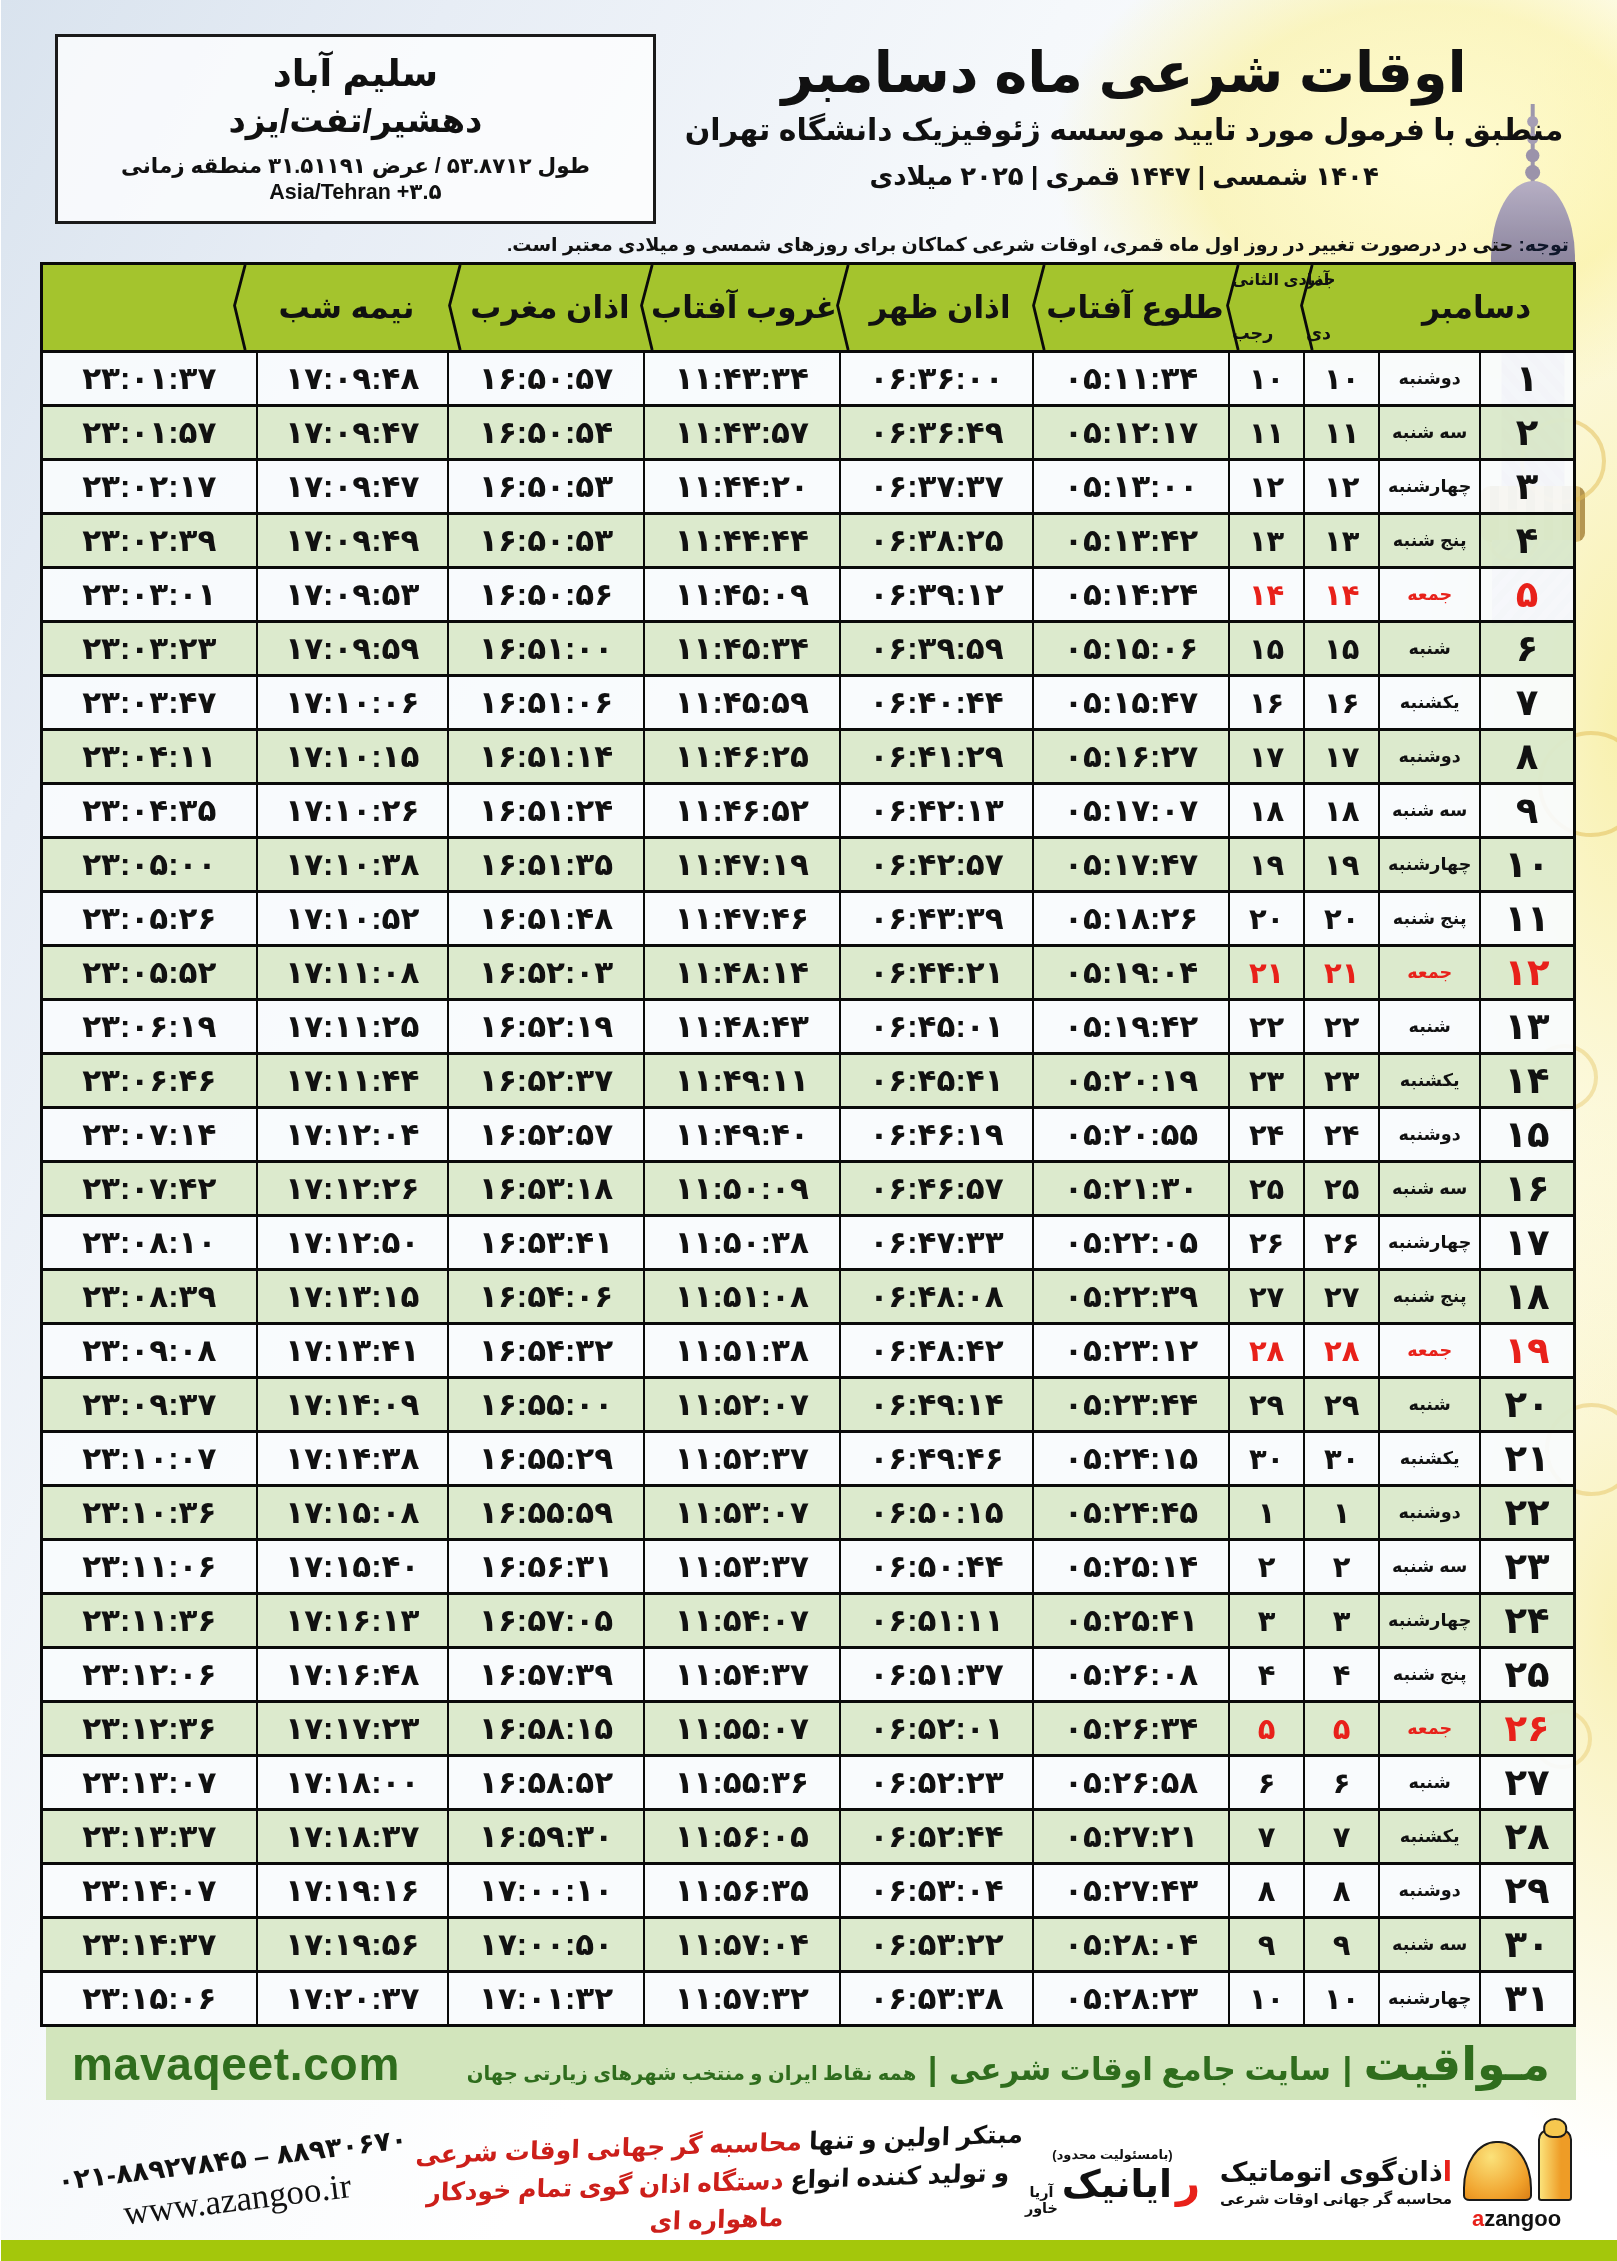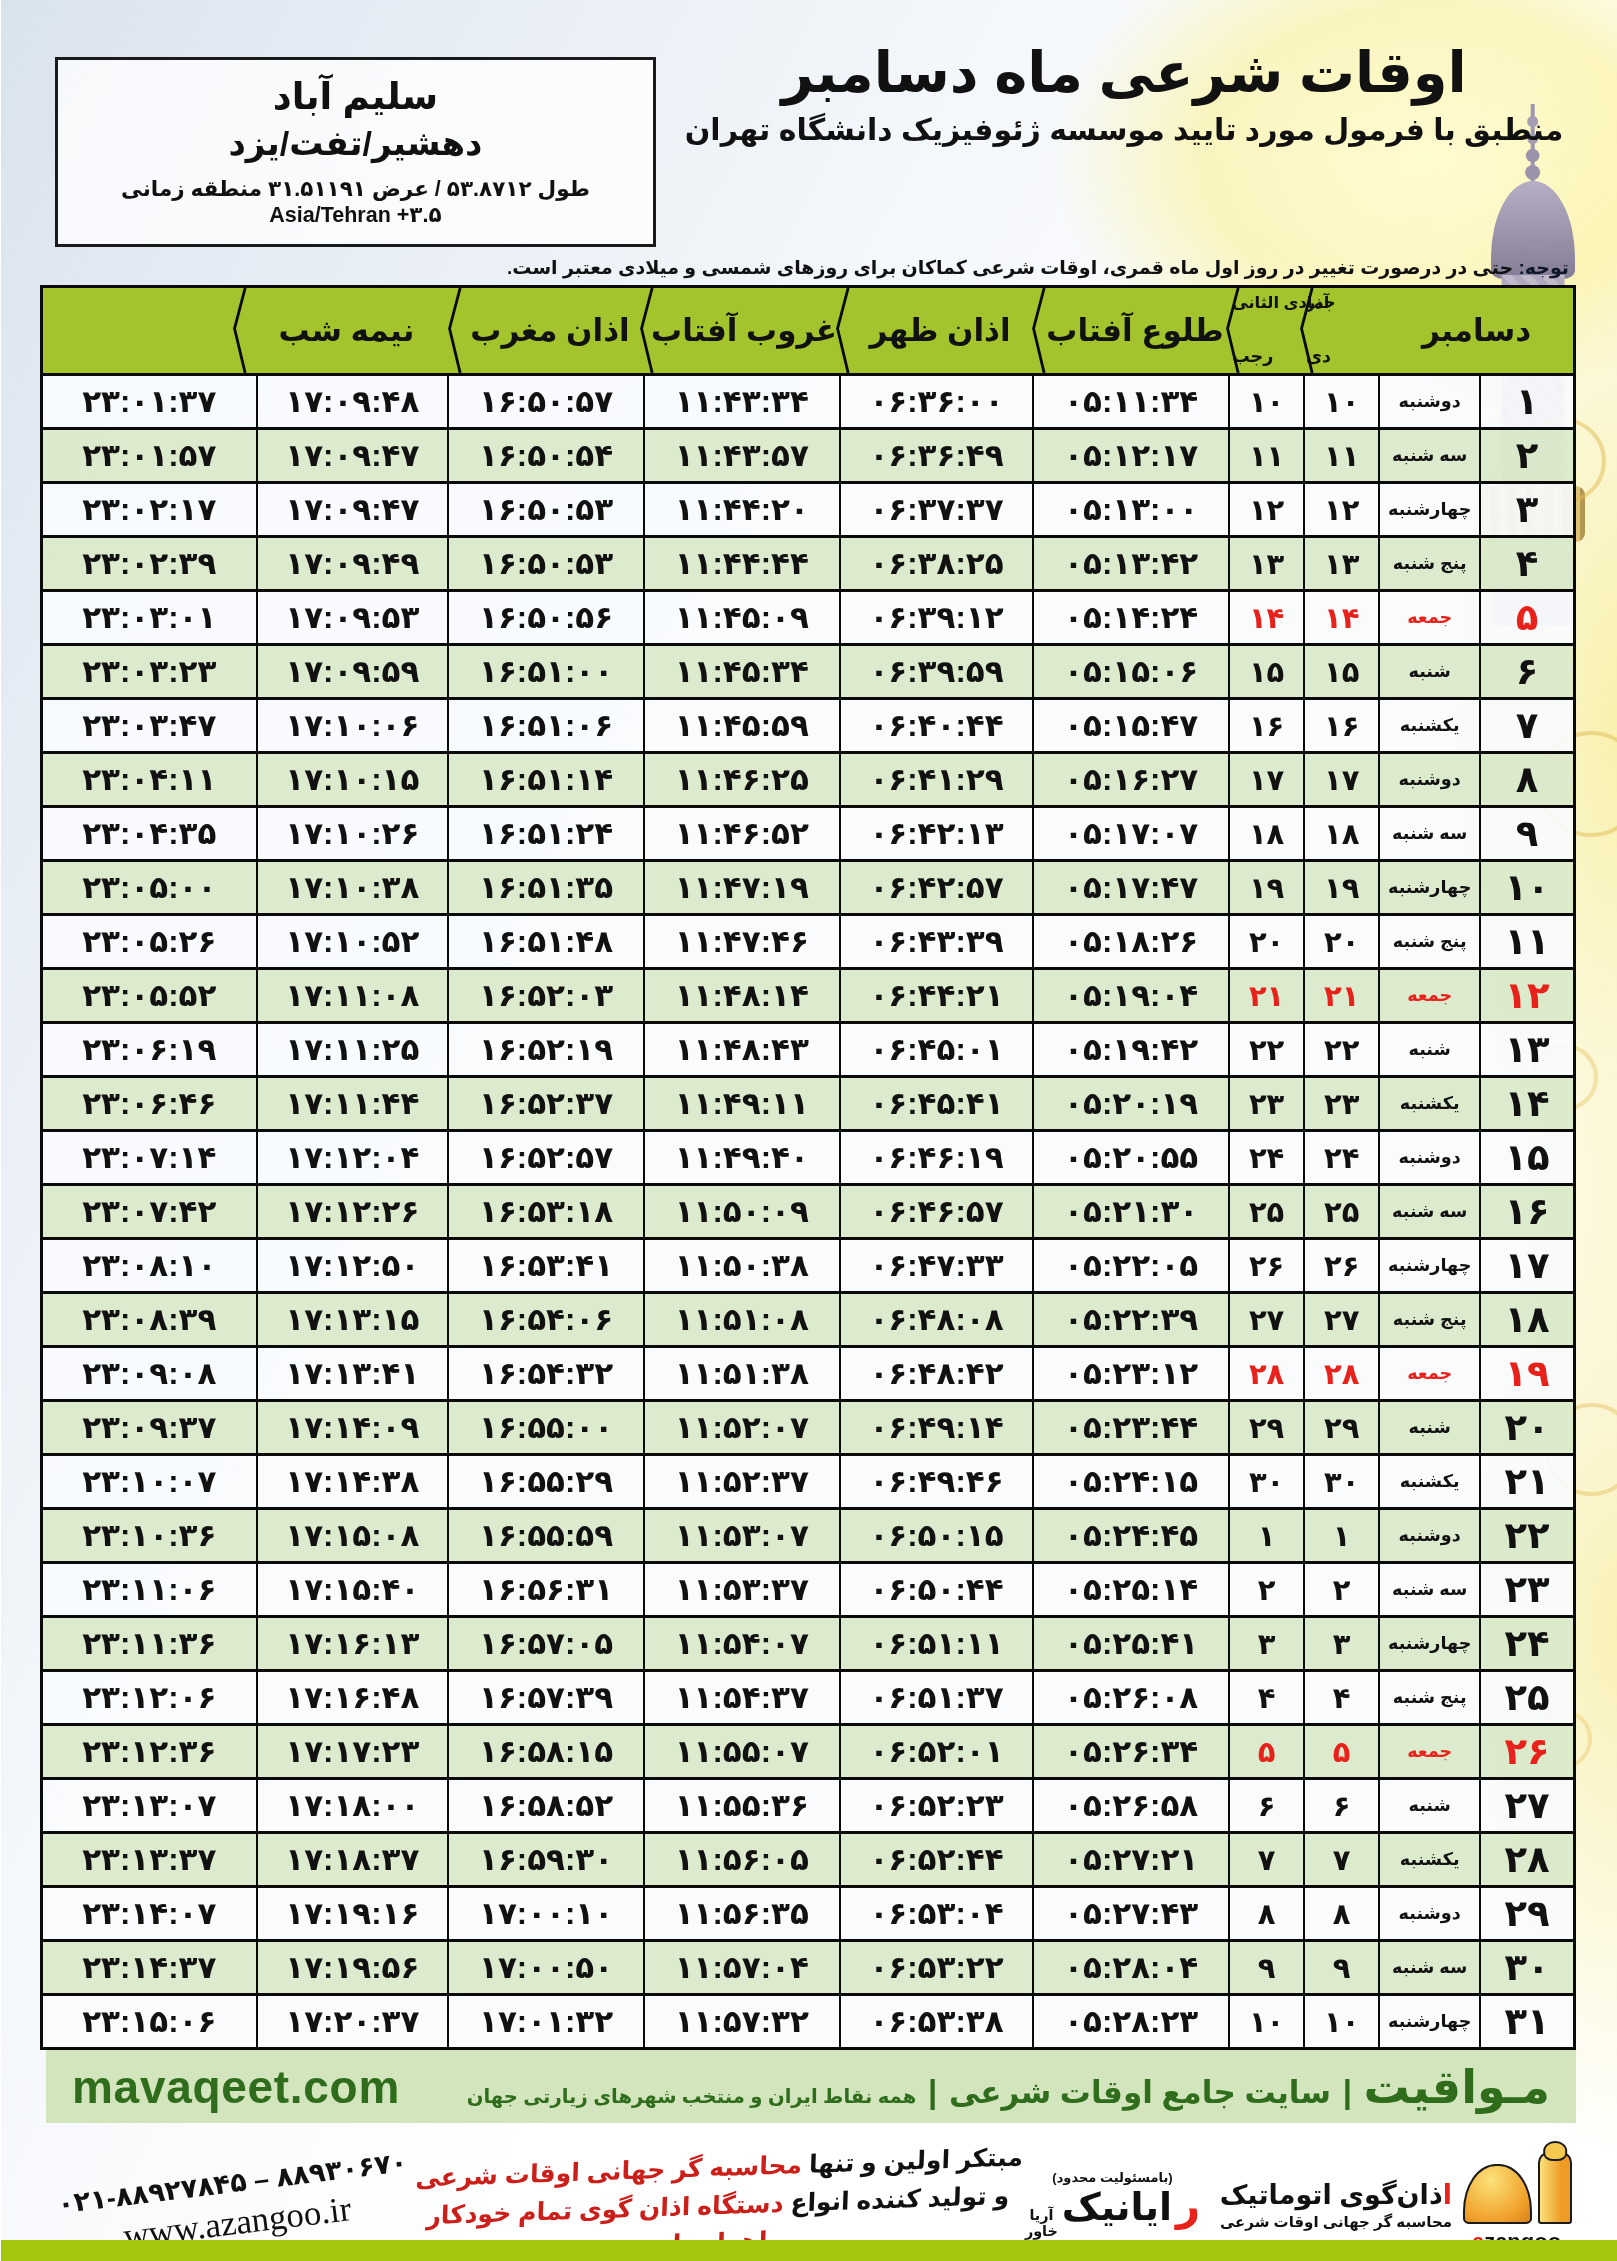--- a/index.html
+++ b/index.html
@@ -34,21 +34,21 @@
     background:repeating-linear-gradient(90deg,#d9b967 0 9px,#a8863d 9px 18px),linear-gradient(#d9b967,#a8863d);}
   .m-base{position:absolute;left:50%;transform:translateX(-50%);top:436px;width:82px;height:86px;
     background:repeating-linear-gradient(-48deg,#ccc5dd 0 6.5px,#b5adca 6.5px 13px);}
   
   .top{position:relative;z-index:1;display:flex;align-items:flex-start;padding:34px 42px 0 42px;}
   .title-wrap{width:907px;text-align:center;padding-top:3.9px;}
   .title-wrap h1{margin:0;font-size:56px;line-height:1.25;font-weight:bold;}
   .subtitle{font-size:30px;font-weight:bold;margin-top:3.9px;}
   .years{font-size:26px;font-weight:bold;margin-top:14.4px;}
   .loc-box{width:584px;margin-right:16.3px;margin-left:13px;border:3.3px solid #1a1a1a;
-    background:rgba(255,255,255,.75);text-align:center;padding:13px 6.5px 15.7px 6.5px;margin-top:23px;}
+    background:rgba(255,255,255,.75);text-align:center;padding:13px 6.5px 15.7px 6.5px;}
   .loc-city{font-size:37px;font-weight:bold;line-height:1.3;}
   .loc-region{font-size:34px;font-weight:bold;line-height:1.35;}
   .loc-coords{font-size:21.5px;font-weight:bold;margin-top:9px;}
   .note{position:relative;z-index:1;margin:9px 49px 6.5px 42px;text-align:right;font-size:19px;font-weight:bold;}
   .note .red{color:#0f172a;}
   
   .ptable{position:relative;z-index:1;margin:0 42px;width:1530px;border:3.3px solid #0a0a0a;background:transparent;}
   .thead{display:flex;height:85px;background:#a4c42d;border-bottom:3.9px solid #0a0a0a;}
   .hcell{position:relative;display:flex;align-items:center;justify-content:center;
     font-size:31px;font-weight:bold;color:#111;}
@@ -131,20 +131,21 @@
 <div class="swirl sw2"></div>
 <div class="swirl sw3"></div>
 <div class="swirl sw4"></div>
 <div class="swirl sw5"></div>
 <div class="swirl sw6"></div>
 
 <header class="top">
   <div class="title-wrap">
     <h1>اوقات شرعی ماه دسامبر</h1>
     <div class="subtitle">منطبق با فرمول مورد تایید موسسه ژئوفیزیک دانشگاه تهران</div>
+    <div class="years">۱۴۰۴ شمسی | ۱۴۴۷ قمری | ۲۰۲۵ میلادی</div>
   </div>
   <div class="loc-box">
     <div class="loc-city">سلیم آباد</div>
     <div class="loc-region">دهشیر/تفت/یزد</div>
     <div class="loc-coords">طول ۵۳.۸۷۱۲ / عرض ۳۱.۵۱۱۹۱ منطقه زمانی Asia/Tehran +۳.۵</div>
   </div>
 </header>
 
 <div class="note">
   <span class="red">توجه:</span>

